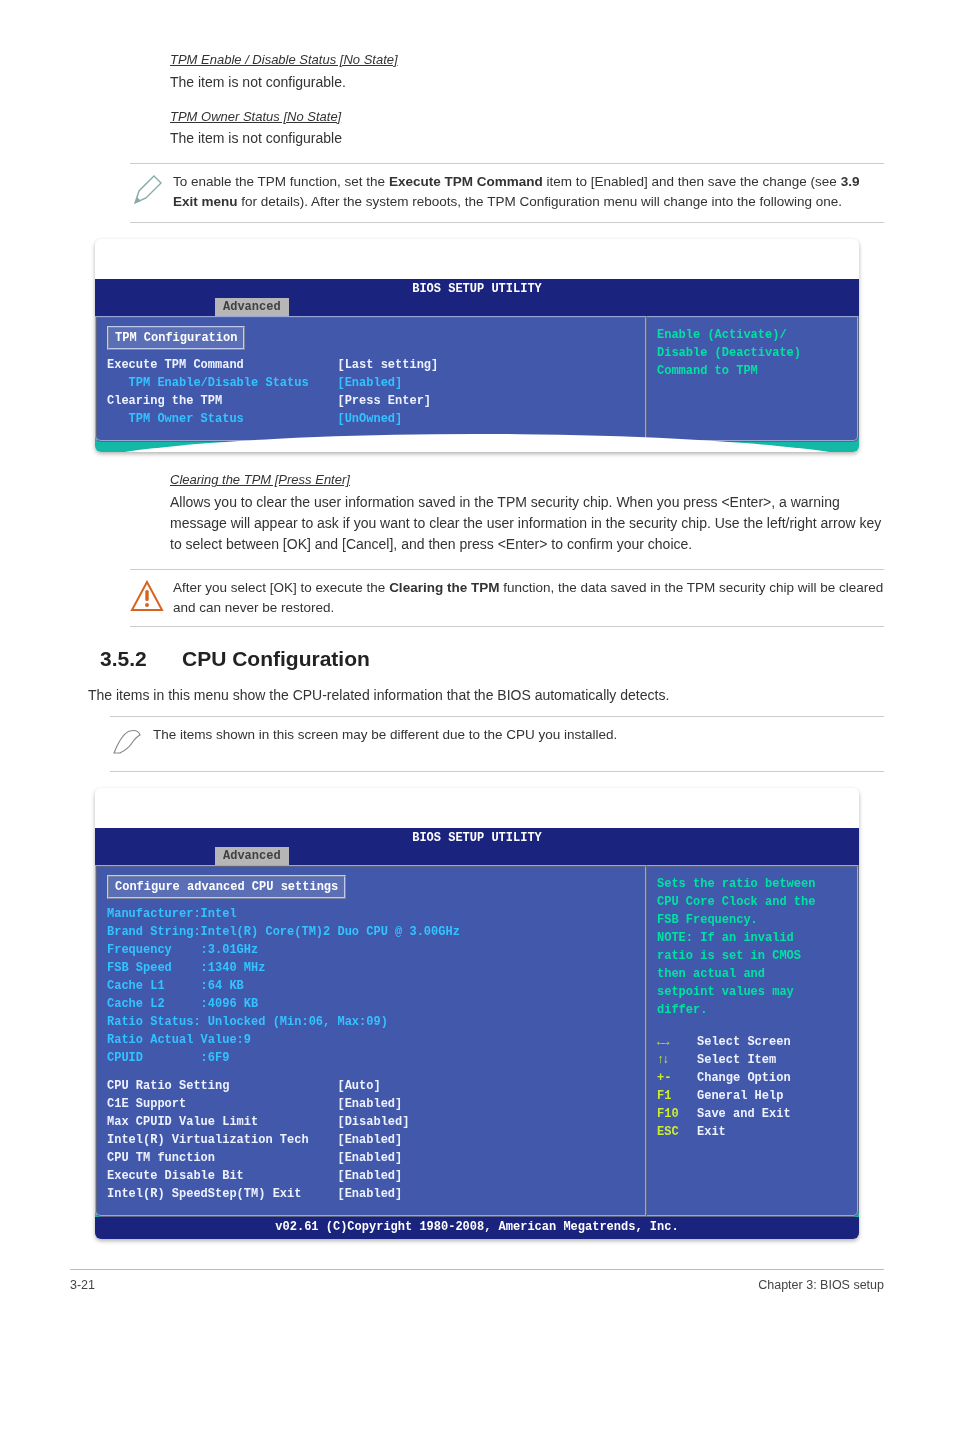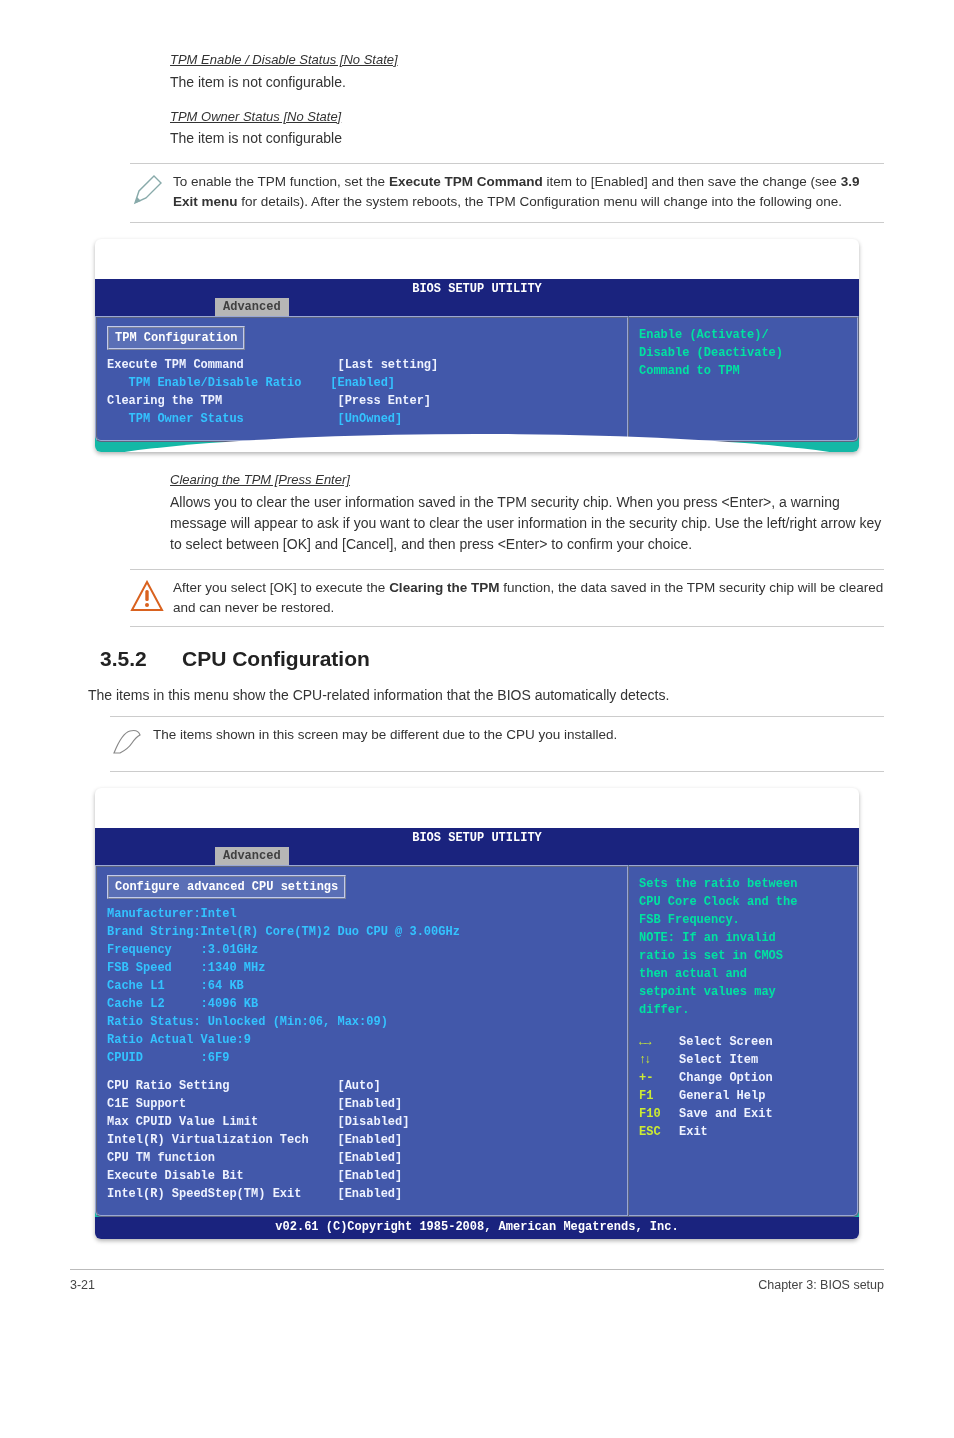--- a/index.html
+++ b/index.html
@@ -84,21 +84,21 @@
     padding: 1px 6px;
     display: inline-block;
     margin-bottom: 6px;
   }
   .bios-line { display: flex; white-space: pre; }
   .bios-line .k { color: #eef2ff; }
   .bios-line .kblue { color: #33c3ff; }
   .bios-line .v { color: #eef2ff; }
   .bios-line .vblue { color: #33c3ff; }
   .bios-help {
-    width: 230px;
+    width: 212px;
     background: #4258aa;
     border: 2px ridge #9aa7d4;
     border-left: none;
     border-radius: 0 0 6px 0;
     padding: 8px 10px;
   }
   .bios-help .teal { color: #00e2a1; }
   .bios-help .keys { margin-top: 14px; }
   .bios-help .key-row { display: flex; gap: 8px; color: #eef2ff; }
   .bios-help .key-icon { color: #cceb33; width: 32px; }
@@ -182,21 +182,21 @@
     <div class="bios-title-row"><span class="title">BIOS SETUP UTILITY</span></div>
     <div class="bios-tab-row">
         <span class="bios-tab">Advanced</span>
       </div>
   </div>
   <div class="bios-body">
     <div class="bios-main">
       <div class="box-title">TPM Configuration</div>
       <div id="bios1-lines">
           <div class="bios-line"><span class="k">Execute TPM Command             </span><span class="v">[Last setting]</span></div>
-          <div class="bios-line"><span class="kblue">   TPM Enable/Disable Ratio    </span><span class="vblue">[Enabled]</span></div>
+          <div class="bios-line"><span class="kblue">   TPM Enable/Disable Status    </span><span class="vblue">[Enabled]</span></div>
           <div class="bios-line"><span class="k">Clearing the TPM                </span><span class="v">[Press Enter]</span></div>
           <div class="bios-line"><span class="kblue">   TPM Owner Status             </span><span class="vblue">[UnOwned]</span></div>
         </div>
     </div>
     <div class="bios-help">
       <div class="teal" id="bios1-help" style="white-space: pre;">Enable (Activate)/
 Disable (Deactivate)
 Command to TPM</div>
     </div>
   </div>
@@ -295,19 +295,19 @@
             <span class="key-icon">F10</span>
             <span>Save and Exit</span>
           </div>
           <div class="key-row">
             <span class="key-icon">ESC</span>
             <span>Exit</span>
           </div>
         </div>
     </div>
   </div>
-  <div class="bios-footer">v02.61 (C)Copyright 1985-2008, American Megatrends, Inc.</div>
+  <div class="bios-footer">v02.61 (C)Copyright 1980-2008, American Megatrends, Inc.</div>
 </div>
 
 <div class="footer">
   <span>3-21</span>
   <span>Chapter 3: BIOS setup</span>
 </div>
 
 </body></html>

